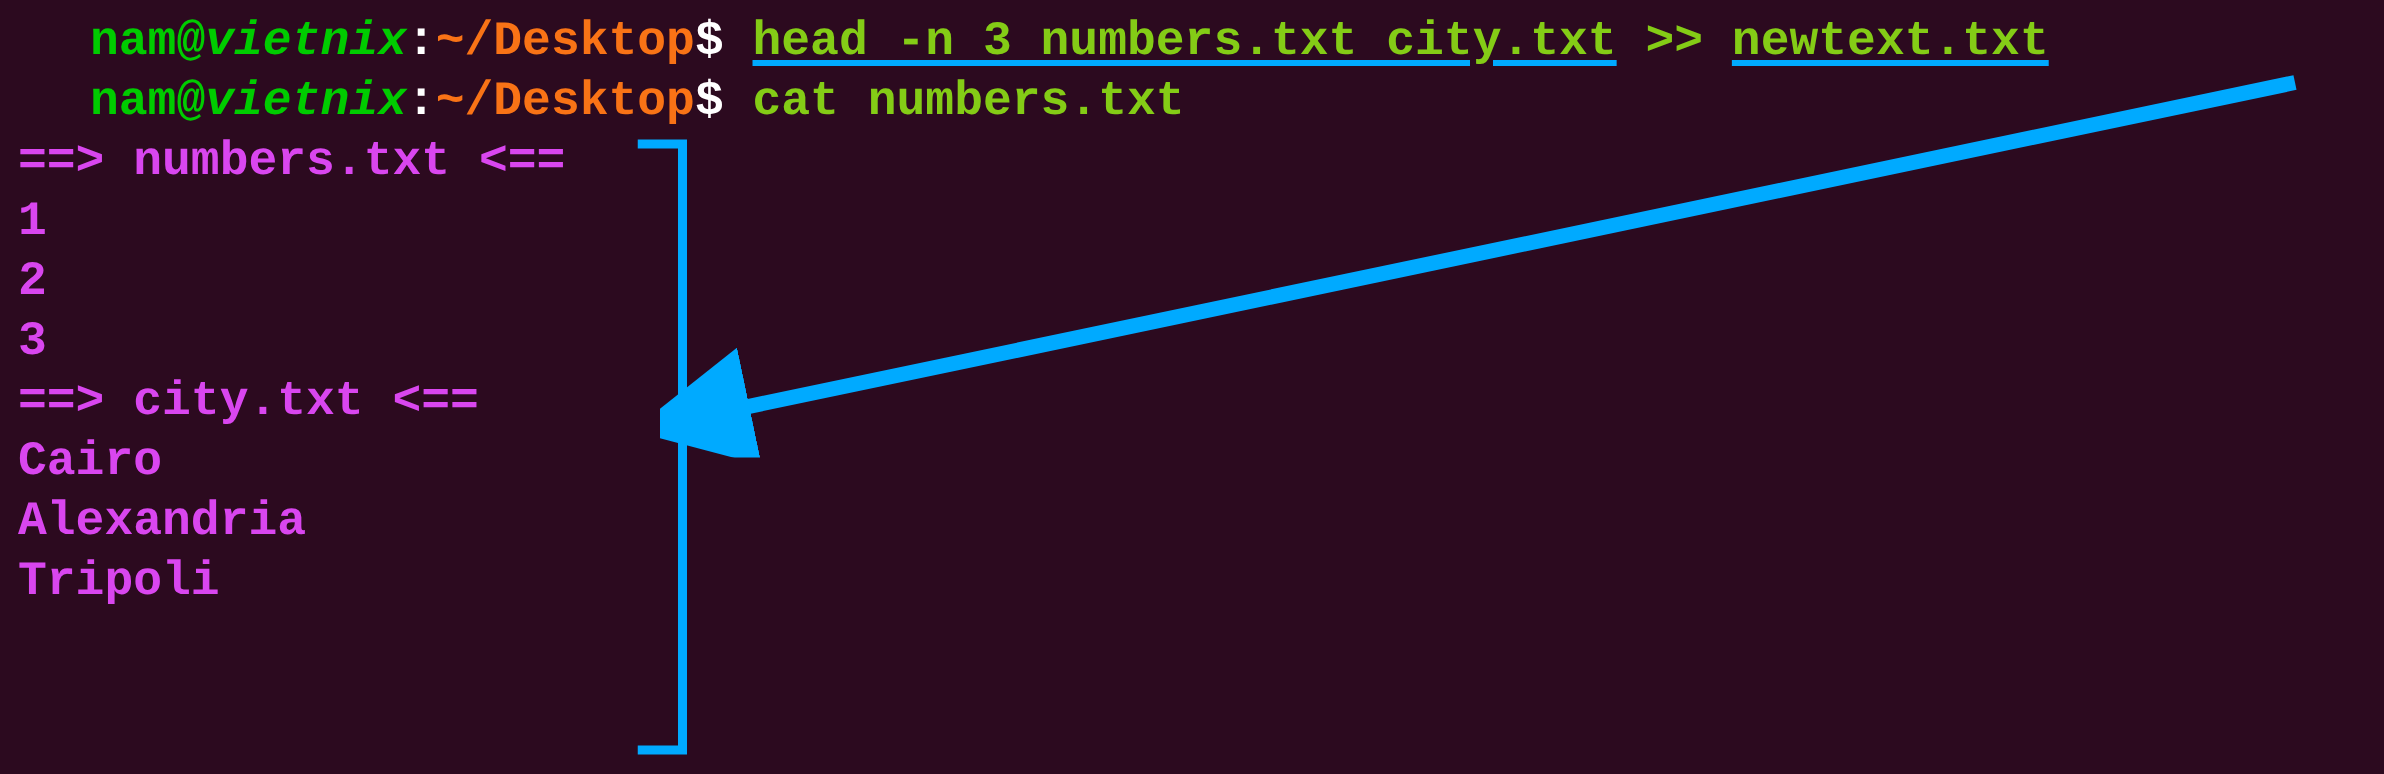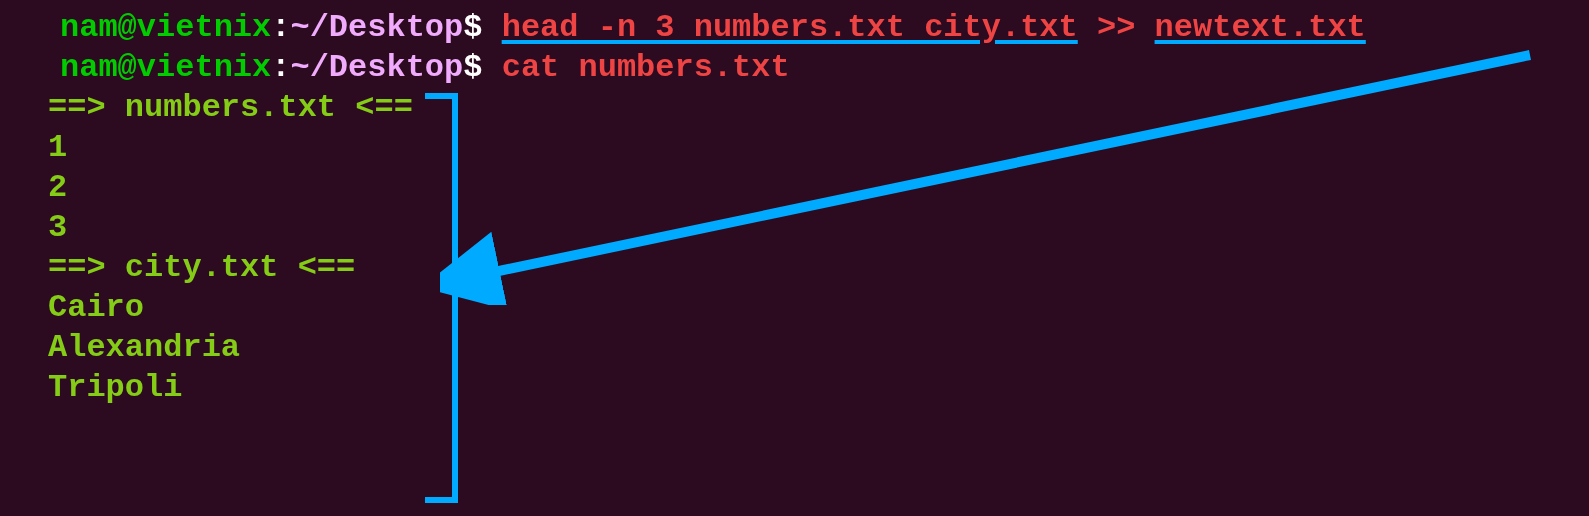--- a/index.html
+++ b/index.html
@@ -25,37 +25,37 @@
     }
     .user {
       color: #00cc00;
       margin-left: 48px;
     }
     .at {
       color: #00cc00;
     }
     .host {
       color: #00cc00;
+      font-style: italic;
     }
     .colon {
       color: #ffffff;
     }
     .path {
-      color: #f0abfc;
+      color: #f97316;
     }
     .dollar {
       color: #ffffff;
     }
     .cmd {
-      color: #ef4444;
+      color: #84cc16;
       margin-top: 48px;
     }
     .output {
-      color: #84cc16;
-      margin-left: 36px;
+      color: #d946ef;
     }
     .underline {
       text-decoration: underline;
       text-decoration-color: #00aaff;
       text-decoration-thickness: 4px;
       text-underline-offset: 4px;
     }
     .bracket-annotation {
       position: absolute;
       pointer-events: none;

